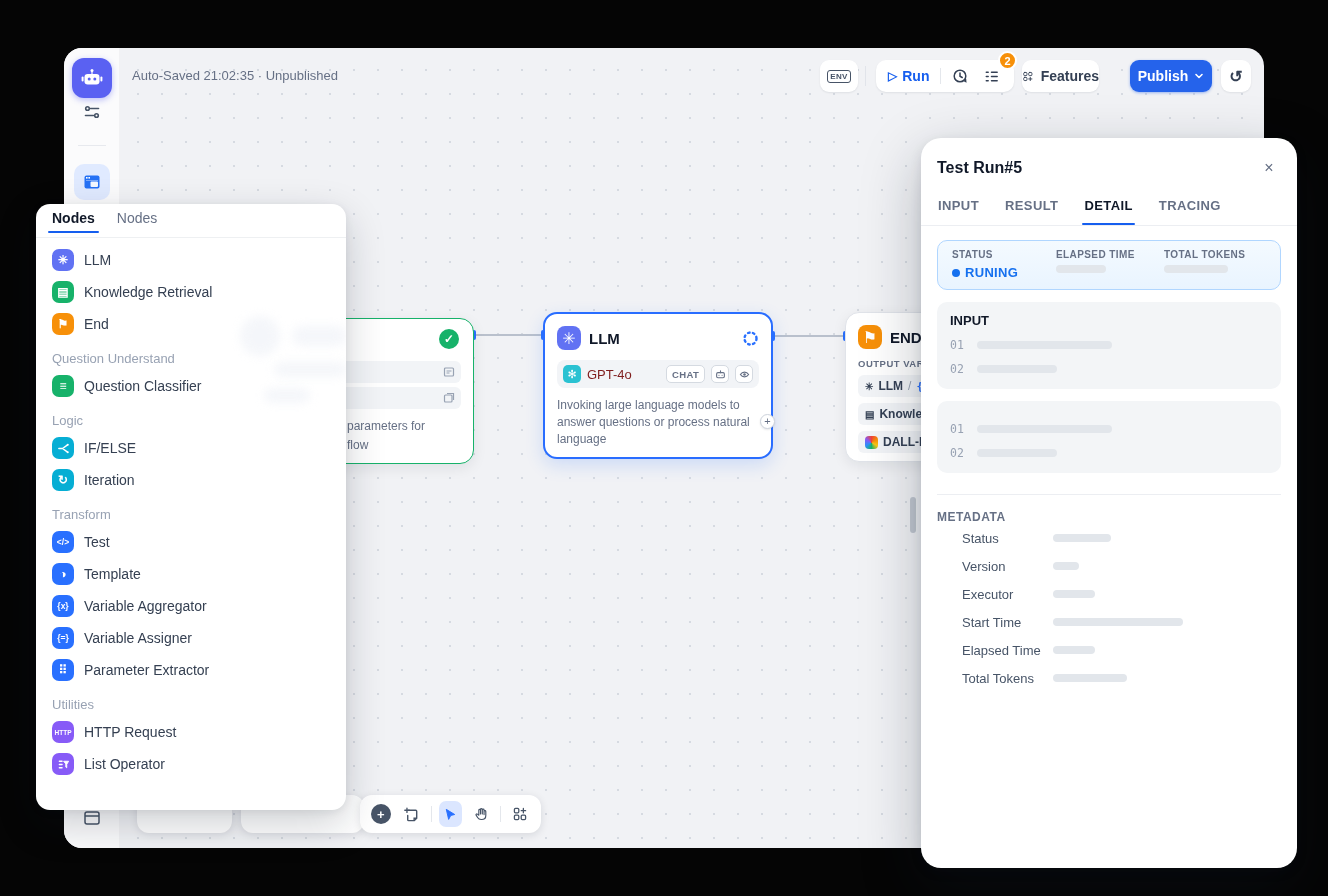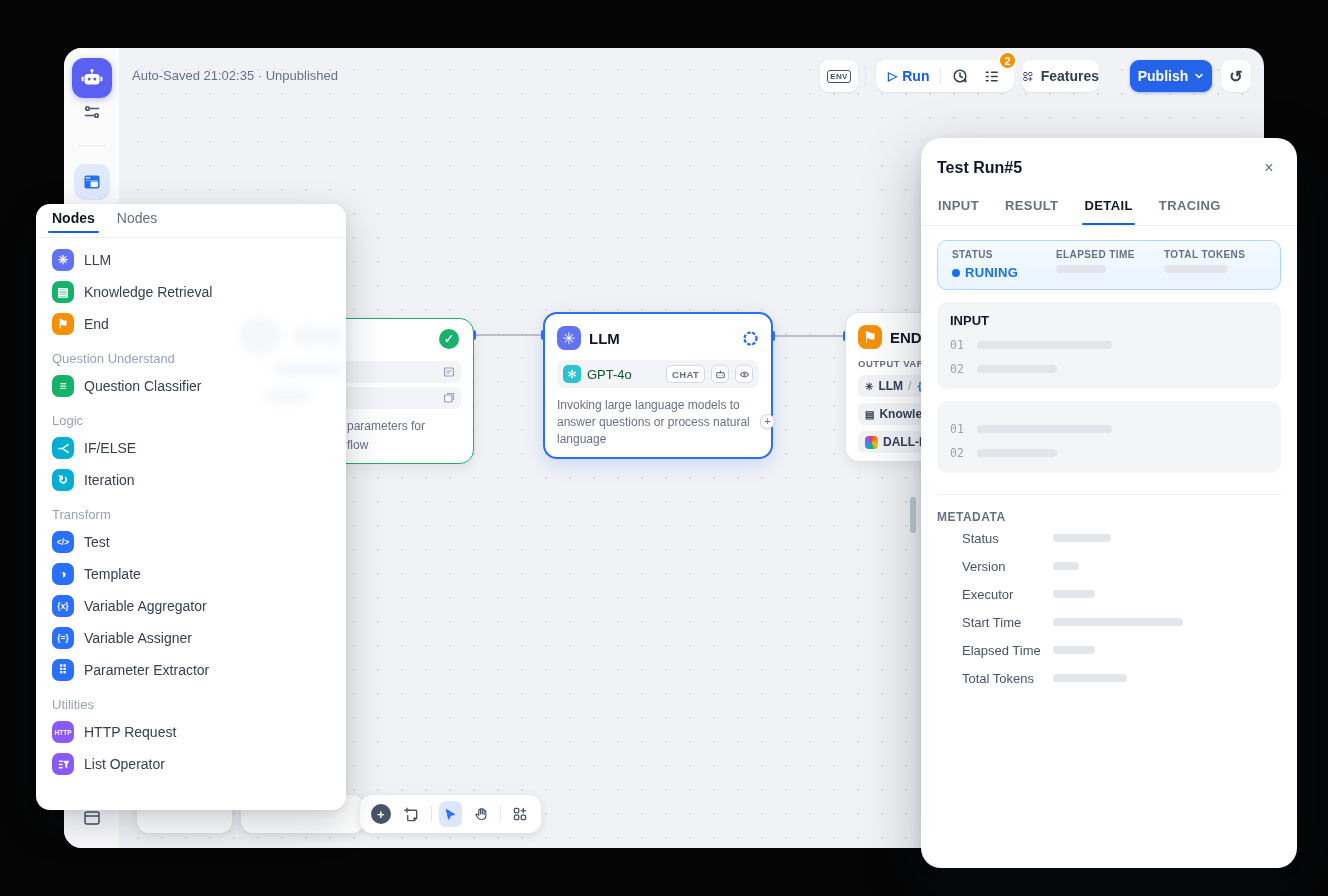--- a/index.html
+++ b/index.html
@@ -37,21 +37,21 @@
 .start-card{left:172px;top:270px;width:238px;height:146px;border:1.5px solid #17b26a}
 .check-circle{position:absolute;right:14px;top:10px;width:20px;height:20px;border-radius:50%;background:#17b26a;color:#fff;font-size:12px;font-weight:700;display:flex;align-items:center;justify-content:center}
 .start-row{position:absolute;left:12px;right:12px;height:22px;background:#f2f4f7;border-radius:6px;display:flex;align-items:center;justify-content:flex-end;padding:0 6px}
 .start-desc{position:absolute;left:110px;top:98px;font-size:12px;color:#667085;line-height:1.6}
 .llm-card{left:479px;top:264px;width:230px;height:147px;border:2px solid #296dff;box-shadow:0 6px 18px rgba(41,109,255,.18)}
 .nd-head{display:flex;align-items:center;gap:8px;padding:12px 12px 0}
 .nd-icon{width:24px;height:24px;border-radius:8px;display:flex;align-items:center;justify-content:center;color:#fff;flex:none}
 .nd-title{font-size:15px;font-weight:700;color:#101828;flex:1}
 .model-row{margin:10px 12px 0;height:28px;background:#f2f4f7;border-radius:8px;display:flex;align-items:center;gap:6px;padding:0 6px}
 .model-ic{width:18px;height:18px;border-radius:5px;background:#2bc2d2;color:#fff;font-size:11px;display:flex;align-items:center;justify-content:center;flex:none}
-.model-name{font-size:13px;color:#14532d;flex:1}
+.model-name{font-size:13px;color:#7f1d1d;flex:1}
 .pill{height:18px;border:1px solid #d5dae1;border-radius:5px;background:#fff;display:flex;align-items:center;justify-content:center;font-size:9.5px;font-weight:700;color:#667085;padding:0 5px;letter-spacing:.3px}
 .pill.sq{width:18px;padding:0}
 .llm-desc{padding:9px 12px 0;font-size:12px;color:#667085;line-height:1.42}
 .plus-handle{position:absolute;right:-4px;top:100px;width:15px;height:15px;border-radius:50%;background:#fff;border:1px solid #cdd3dc;color:#667085;font-size:11px;line-height:12px;text-align:center;box-shadow:0 1px 2px rgba(16,24,40,.1)}
 .spinner{animation:spin 1.1s linear infinite;transform-origin:50% 50%}
 @keyframes spin{to{transform:rotate(360deg)}}
 .end-card{left:781px;top:264px;width:172px;height:150px;border:1px solid #e0e3e9}
 .end-sec{padding:9px 12px 0;font-size:9.5px;font-weight:700;letter-spacing:.5px;color:#667085}
 .end-row{margin:6px 12px 0;height:22px;background:#f2f4f7;border-radius:6px;display:flex;align-items:center;gap:5px;padding:0 7px;font-size:12px;font-weight:600;color:#344054;white-space:nowrap;overflow:hidden}
 .end-sep{color:#98a2b3;font-weight:400}

